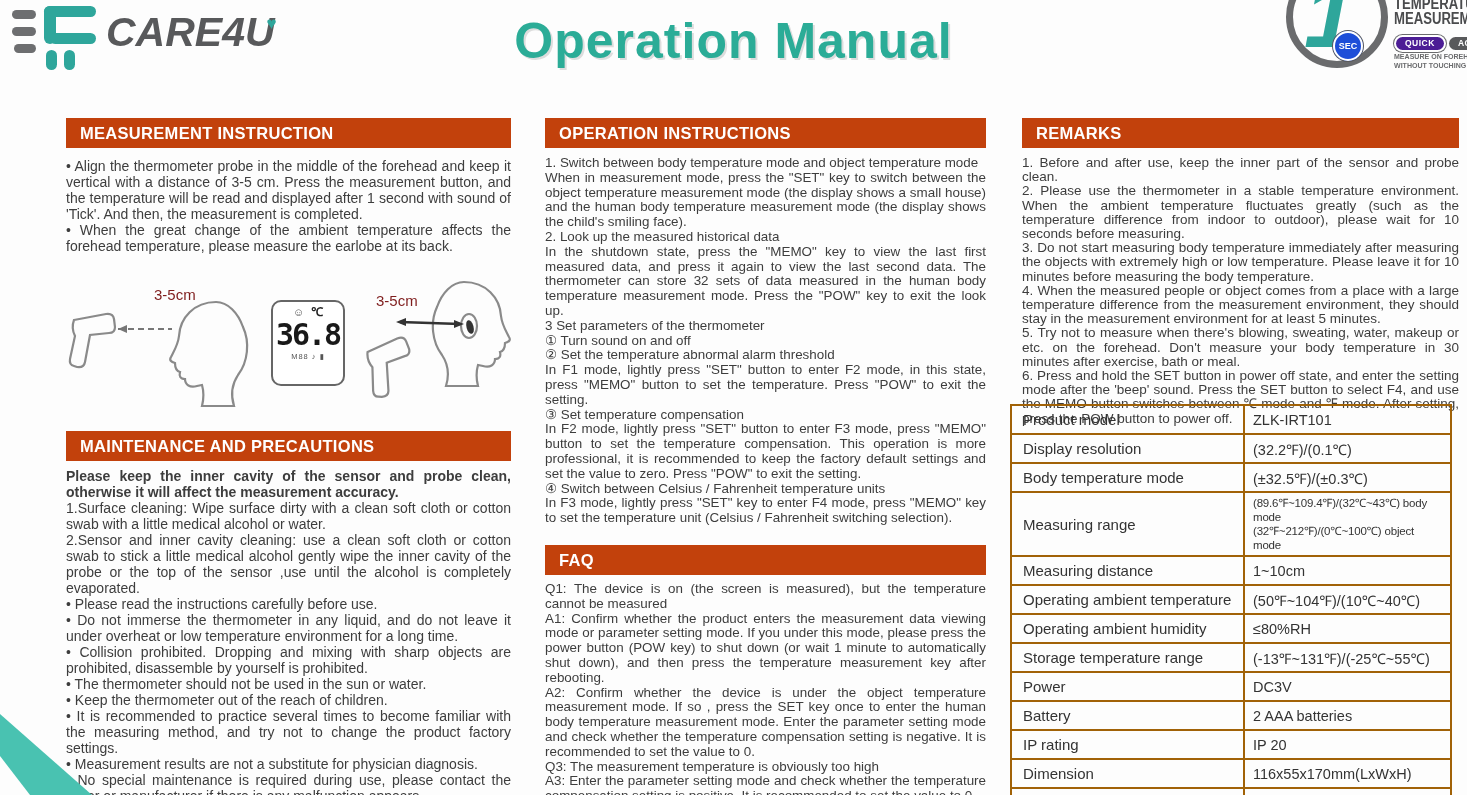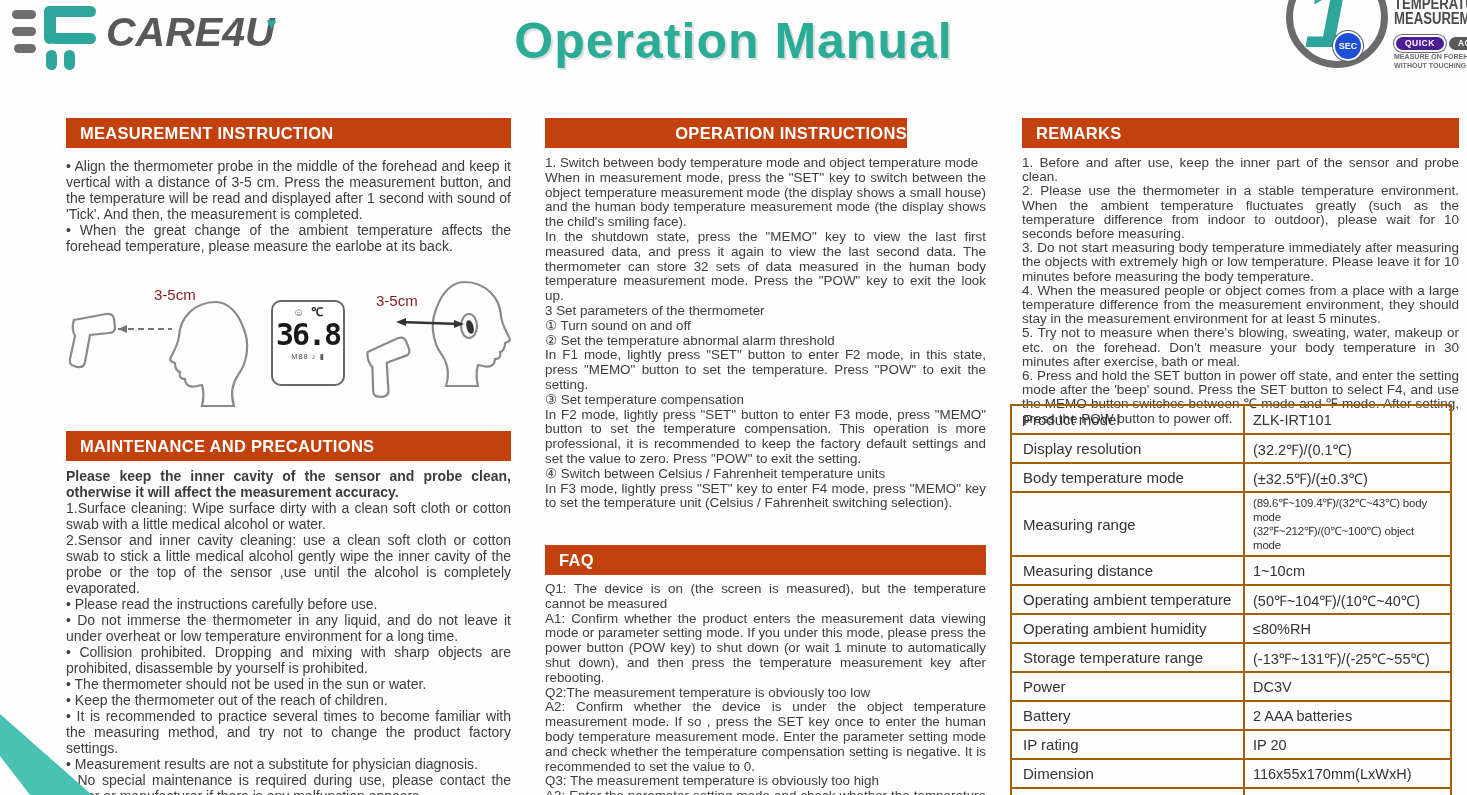--- a/index.html
+++ b/index.html
@@ -175,42 +175,42 @@
     <p>• Please read the instructions carefully before use.</p>
     <p>• Do not immerse the thermometer in any liquid, and do not leave it under overheat or low temperature environment for a long time.</p>
     <p>• Collision prohibited. Dropping and mixing with sharp objects are prohibited, disassemble by yourself is prohibited.</p>
     <p>• The thermometer should not be used in the sun or water.</p>
     <p>• Keep the thermometer out of the reach of children.</p>
     <p>• It is recommended to practice several times to become familiar with the measuring method, and try not to change the product factory settings.</p>
     <p>• Measurement results are not a substitute for physician diagnosis.</p>
     <p>• No special maintenance is required during use, please contact the seller or manufacturer if there is any malfunction appears.</p>
   </div>
 
-  <div class="band" style="left:545px;top:118px;width:362px;text-align:right;">OPERATION INSTRUCTIONS</div>
+  <div class="band" style="left:545px;top:118px;width:441px;">OPERATION INSTRUCTIONS</div>
 
   <div class="txt c2" style="left:545px;top:156px;width:441px;">
     <p>1. Switch between body temperature mode and object temperature mode</p>
     <p>When in measurement mode, press the "SET" key to switch between the object temperature measurement mode (the display shows a small house) and the human body temperature measurement mode (the display shows the child's smiling face).</p>
+    <p>2. Look up the measured historical data</p>
     <p>In the shutdown state, press the "MEMO" key to view the last first measured data, and press it again to view the last second data. The thermometer can store 32 sets of data measured in the human body temperature measurement mode. Press the "POW" key to exit the look up.</p>
     <p>3 Set parameters of the thermometer</p>
     <p>① Turn sound on and off</p>
     <p>② Set the temperature abnormal alarm threshold</p>
     <p>In F1 mode, lightly press "SET" button to enter F2 mode, in this state, press "MEMO" button to set the temperature. Press "POW" to exit the setting.</p>
     <p>③ Set temperature compensation</p>
     <p>In F2 mode, lightly press "SET" button to enter F3 mode, press "MEMO" button to set the temperature compensation. This operation is more professional, it is recommended to keep the factory default settings and set the value to zero. Press "POW" to exit the setting.</p>
     <p>④ Switch between Celsius / Fahrenheit temperature units</p>
     <p>In F3 mode, lightly press "SET" key to enter F4 mode, press "MEMO" key to set the temperature unit (Celsius / Fahrenheit switching selection).</p>
   </div>
 
   <div class="band" style="left:545px;top:545px;width:441px;">FAQ</div>
 
   <div class="txt c2" style="left:545px;top:582px;width:441px;">
     <p>Q1: The device is on (the screen is measured), but the temperature cannot be measured</p>
     <p>A1: Confirm whether the product enters the measurement data viewing mode or parameter setting mode. If you under this mode, please press the power button (POW key) to shut down (or wait 1 minute to automatically shut down), and then press the temperature measurement key after rebooting.</p>
-    <p>Q2:The measurement temperature is obviously too low</p>
     <p>A2: Confirm whether the device is under the object temperature measurement mode. If so , press the SET key once to enter the human body temperature measurement mode. Enter the parameter setting mode and check whether the temperature compensation setting is negative. It is recommended to set the value to 0.</p>
     <p>Q3: The measurement temperature is obviously too high</p>
     <p>A3: Enter the parameter setting mode and check whether the temperature compensation setting is positive. It is recommended to set the value to 0.</p>
   </div>
 
   <div class="band" style="left:1022px;top:118px;width:437px;">REMARKS</div>
 
   <div class="txt c3" style="left:1022px;top:156px;width:437px;">
     <p>1. Before and after use, keep the inner part of the sensor and probe clean.</p>
     <p>2. Please use the thermometer in a stable temperature environment. When the ambient temperature fluctuates greatly (such as the temperature difference from indoor to outdoor), please wait for 10 seconds before measuring.</p>

